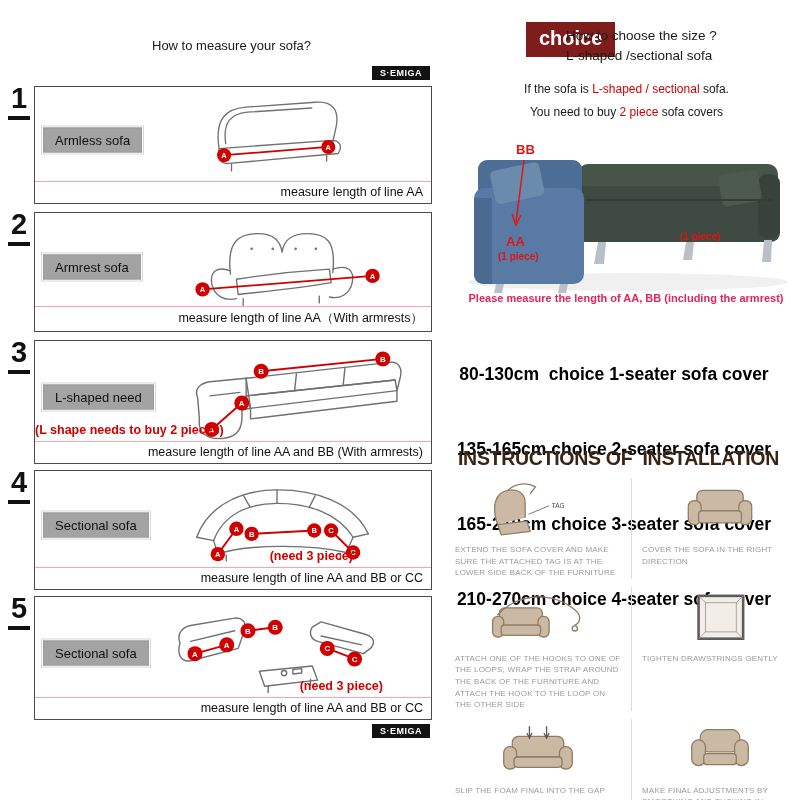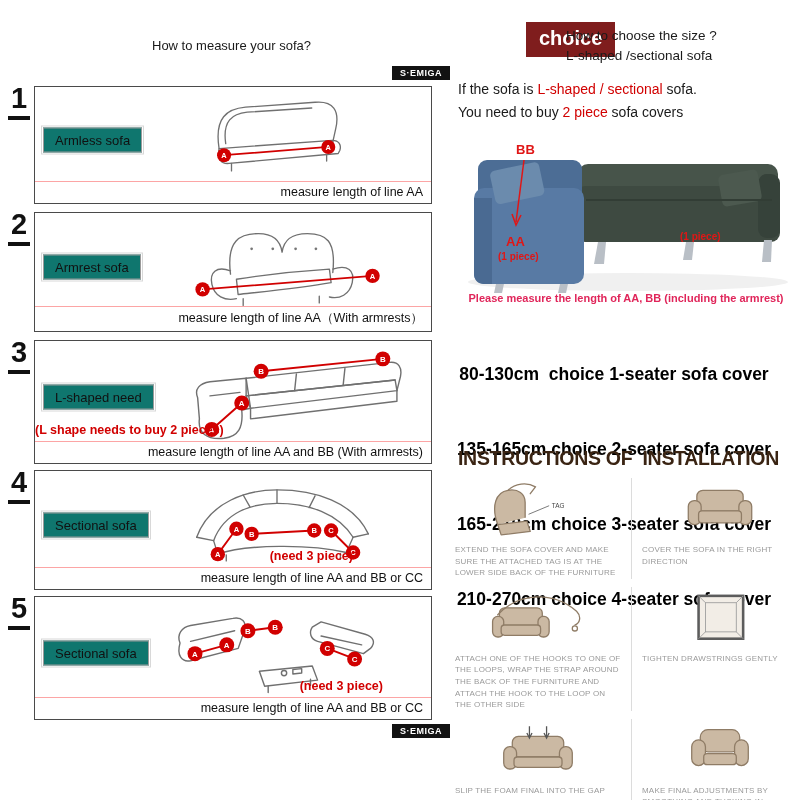--- a/index.html
+++ b/index.html
@@ -4,53 +4,53 @@
 <style>
   html,body{margin:0;padding:0;background:#fff;}
   .page{position:relative;width:800px;height:800px;background:#fff;overflow:hidden;
         font-family:"Liberation Sans",sans-serif;color:#111;}
 
   
   .size-badge{position:absolute;left:94px;top:26px;background:#121212;color:#fff;
               font-size:26px;font-weight:bold;padding:3px 10px 5px;}
   .measure-title{position:absolute;left:152px;top:38px;font-size:13px;color:#1a1a1a;}
   .brand-badge{position:absolute;background:#121212;color:#fff;font-size:9px;
-               font-weight:bold;padding:2px 8px;letter-spacing:.5px;margin-left:20px;}
+               font-weight:bold;padding:2px 8px;letter-spacing:.5px;}
   .brand-top{left:372px;top:66px;}
   .brand-bottom{left:372px;top:724px;}
 
   .m-sec{position:absolute;left:8px;width:424px;}
   .sec-num{position:absolute;left:0;top:0;font-size:29px;font-weight:bold;line-height:1;
            border-bottom:4px solid #111;padding:0 3px 3px;}
   .sec-box{position:absolute;left:26px;top:2px;right:0;bottom:0;border:1px solid #4a4a4a;background:#fff;}
   .sofa-label{position:absolute;left:8px;top:46%;transform:translateY(-50%);
               border:1px solid #9a9a9a;outline:1px solid #d8d8d8;outline-offset:1px;
-              background:#0f766e;font-size:13px;padding:4px 11px;white-space:nowrap;}
+              background:#a3a3a3;font-size:13px;padding:4px 11px;white-space:nowrap;}
   .sec-art{position:absolute;left:92px;right:4px;top:2px;bottom:23px;}
   .sec-art svg{width:100%;height:100%;}
   .sec-cap{position:absolute;left:0;right:0;bottom:0;border-top:1px solid #fca5a5;
            text-align:right;font-size:12.5px;padding:3px 8px 4px;background:#fff;}
   .sec-note{position:absolute;bottom:26px;color:#d10000;font-weight:bold;font-size:12.5px;}
   .note-center{left:0;right:0;text-align:left;}
   .note-right1{right:78px;}
   .note-right2{right:48px;}
 
   
   .la{fill:none;stroke:#707070;stroke-width:1.6;stroke-linejoin:round;stroke-linecap:round;}
   .rl{fill:none;stroke:#d10000;stroke-width:2.2;stroke-linecap:round;}
   .mkc{fill:#d10000;}
   .mkt{fill:#fff;font:bold 9px "Liberation Sans",sans-serif;text-anchor:middle;}
   .tuft{fill:#777;}
 
   
   .choice-badge{position:absolute;left:489px;top:22px;background:#7f1d1d;color:#fff;
                 font-size:20px;font-weight:bold;padding:5px 13px 7px;margin-left:37px;}
   .choice-title{position:absolute;left:566px;top:26px;font-size:13.5px;line-height:20px;color:#1a1a1a;}
-  .choice-para{position:absolute;left:458px;top:78px;width:337px;text-align:left;
-               font-size:14px;line-height:23px;color:#1a1a1a;}
+  .choice-para{position:absolute;left:458px;top:78px;width:337px;text-align:center;
+               font-size:12px;line-height:23px;color:#1a1a1a;}
   .red{color:#d10000;}
   .photo{position:absolute;left:458px;top:129px;width:337px;height:168px;}
   .photo svg{width:100%;height:100%;}
   .pr{font:bold 13px "Liberation Sans",sans-serif;fill:#e01616;}
   .prs{font:bold 10px "Liberation Sans",sans-serif;fill:#e01616;}
   .measure-note{position:absolute;left:452px;top:292px;width:348px;text-align:center;
                 font-size:11px;font-weight:bold;color:#e0255a;}
   .sizes{position:absolute;left:430px;top:312px;width:368px;text-align:center;
          font-size:17.5px;font-weight:bold;line-height:25px;white-space:pre;color:#000;}
   .install-title{position:absolute;left:458px;top:447px;width:340px;font-size:19.5px;

